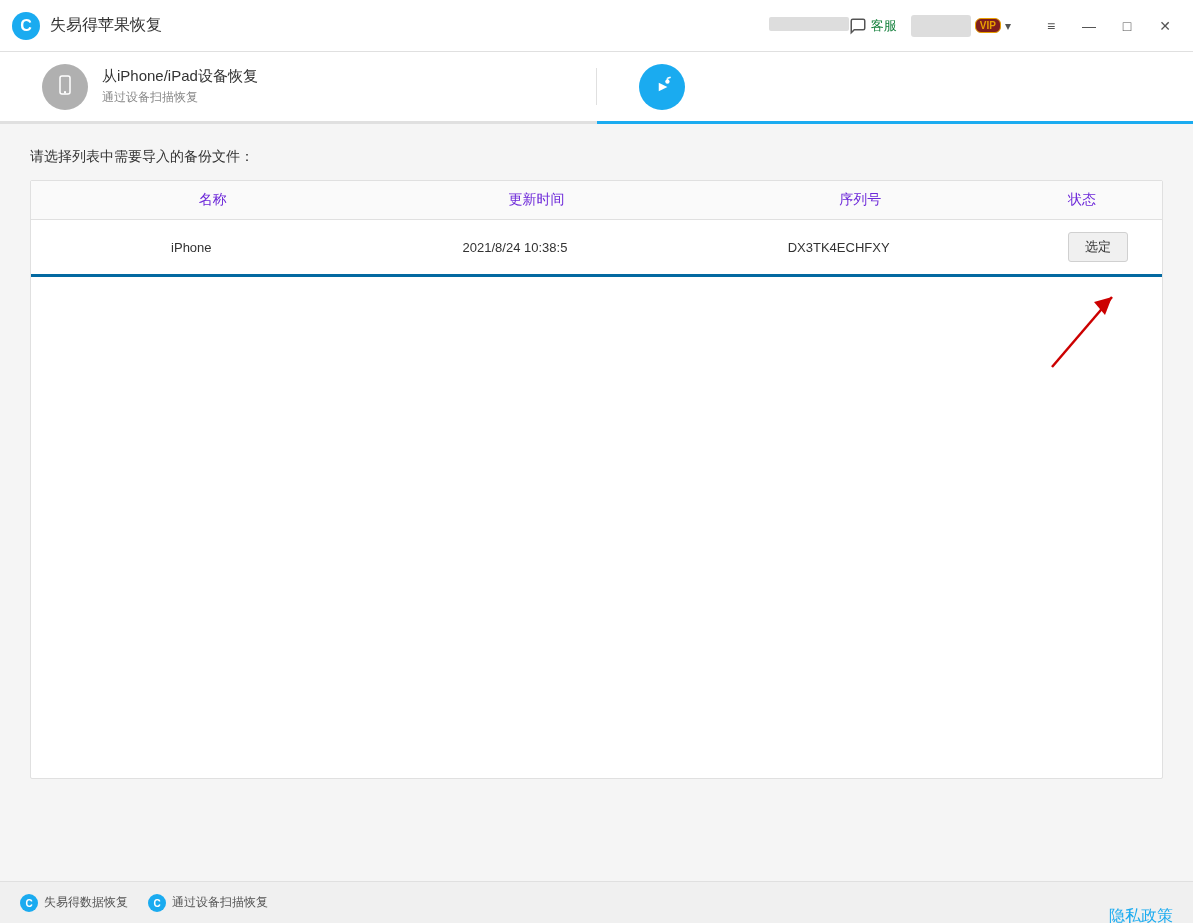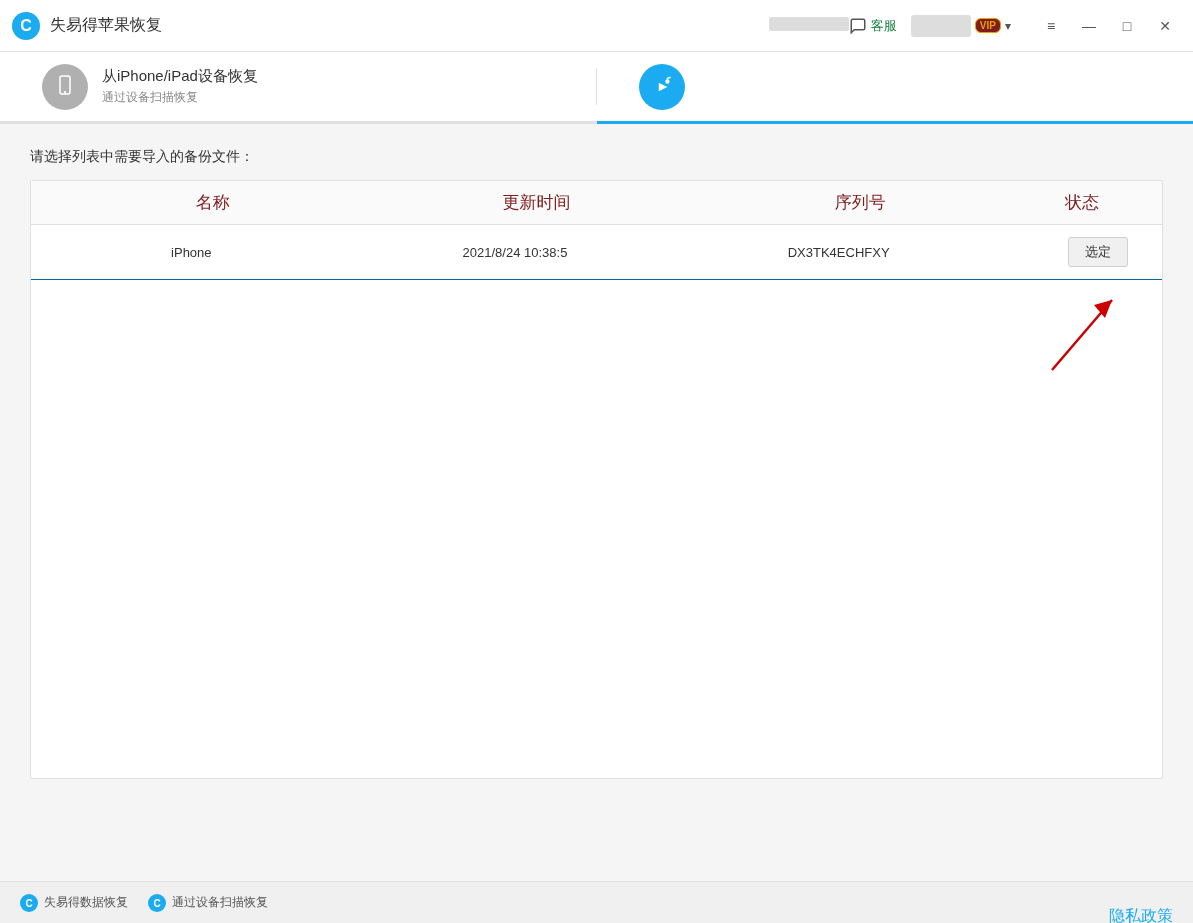--- a/index.html
+++ b/index.html
@@ -163,28 +163,28 @@
       height: calc(100% - 110px);
     }
     .table-header {
       display: grid;
       grid-template-columns: 1fr 1fr 1fr 120px;
       background: #fafafa;
       border-bottom: 1px solid #e0e0e0;
       padding: 10px 20px;
     }
     .table-header-cell {
-      font-size: 17px;
-      color: #7f1d1d;
+      font-size: 14px;
+      color: #6d28d9;
       text-align: center;
     }
     .table-row {
       display: grid;
       grid-template-columns: 1fr 1fr 1fr 120px;
-      border-bottom: 1px solid #0369a1;
+      border-bottom: 3px solid #0369a1;
       padding: 12px 20px;
       align-items: center;
       gap: 43px;
     }
     .table-cell {
       font-size: 13px;
       color: #333;
       text-align: center;
     }
     .select-btn {

